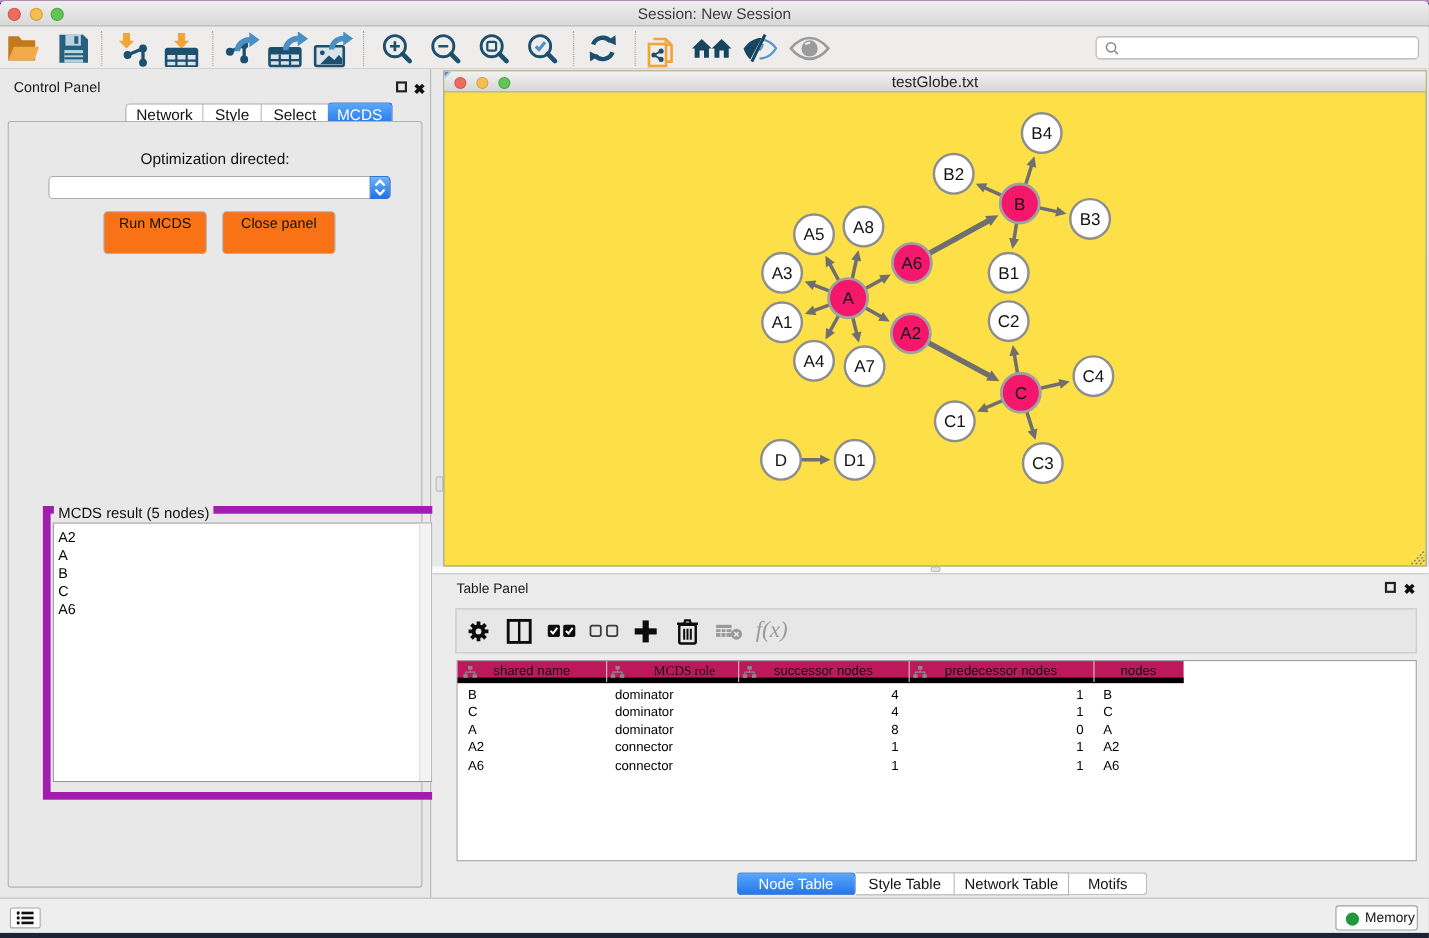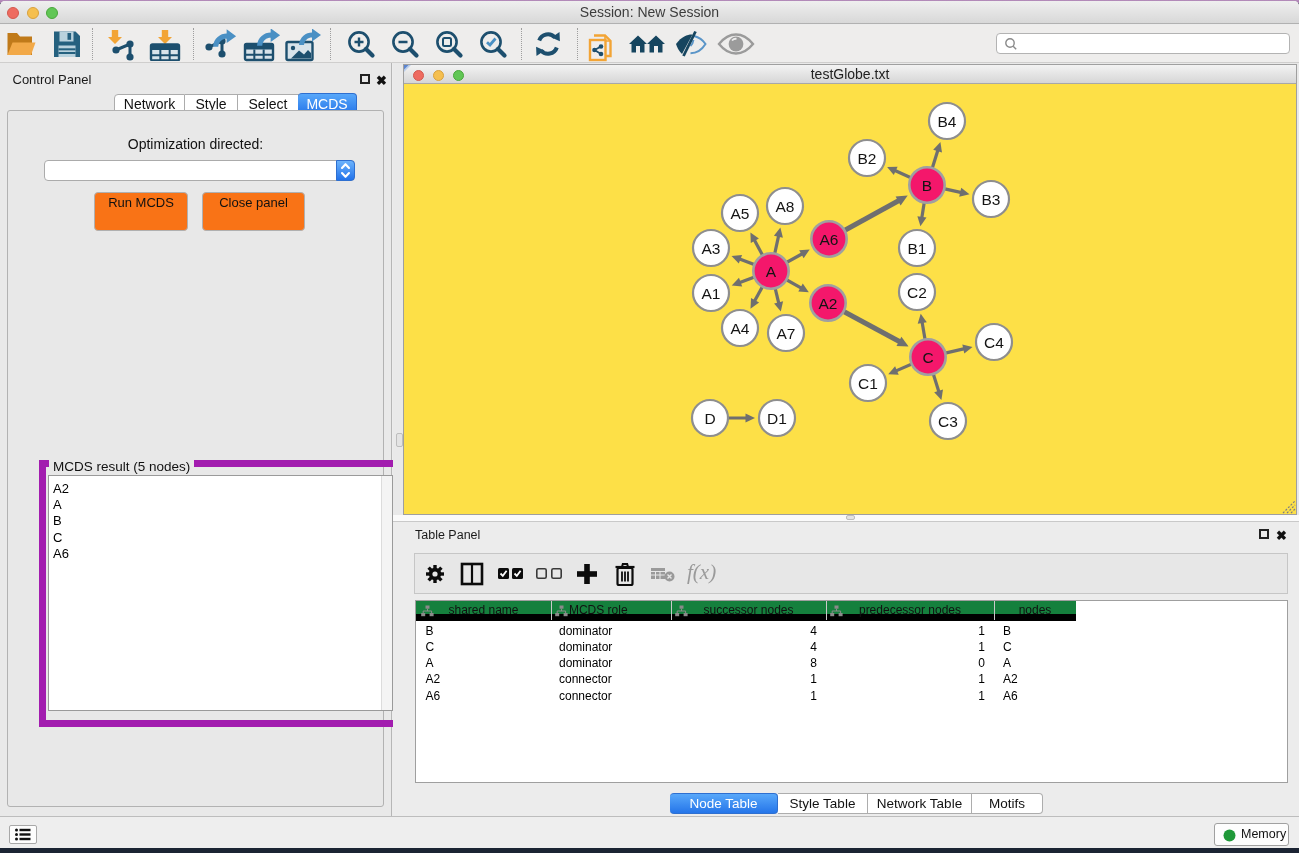--- a/index.html
+++ b/index.html
@@ -39,21 +39,21 @@
 
 .rarea { position:absolute; left:393px; top:62px; width:906px; height:753px; background:#e9e9e9; }
 
 .nwin { position:absolute; left:10px; top:1px; width:894px; height:451px; border:1px solid #9f9f9f; background:#fde047; }
 .nwin-title { position:absolute; left:0; top:0; width:100%; height:19px; background:linear-gradient(#f3f3f3,#d6d6d6); border-bottom:1px solid #a8a8a8; }
 .nwin-title .t { position:absolute; width:100%; text-align:center; font-size:14px; color:#222; line-height:19px; }
 
 .tpanel { position:absolute; left:0px; top:458px; width:906px; height:295px; background:#ececec; border-top:1px solid #c9c9c9; }
 .tp-toolbar { position:absolute; left:21px; top:31px; width:874px; height:41px; background:#e7e7e7; border:1px solid #c6c6c6; }
 .ttable { position:absolute; left:22px; top:78px; width:873px; height:183px; background:#fff; border:1px solid #9f9f9f; }
-.thead { position:absolute; left:0; top:0; width:660px; height:20px; background:#15803d; border-bottom:7px solid #000000; }
+.thead { position:absolute; left:0; top:0; width:660px; height:20px; background:#be185d; border-bottom:5px solid #000000; }
 .hsep { position:absolute; top:0; height:19px; width:0; border-left:1px solid #c9c9c9; }
 .hlab { position:absolute; top:0; line-height:19px; font-size:12px; color:#111; text-align:center; }
 .trow { position:absolute; font-size:12px; color:#000; line-height:16.3px; }
 .btabs { position:absolute; top:271px; left:277px; height:21px; display:flex; }
 .btab { height:21px; line-height:20px; font-size:13.5px; color:#111; text-align:center; background:#fff; border:1px solid #adadad; border-left:none; }
 .btab.last { border-radius:0 4px 4px 0; }
 .btab.sel { background:linear-gradient(#58a8fa,#2575e9); color:#fff; border-color:#2e6fd0; border-radius:4px; }
 
 .statusbar { position:absolute; left:0; top:815px; width:1299px; height:32px; background:#eeeeee; border-top:1px solid #bdbdbd; }
 .hambtn { position:absolute; left:9px; top:8px; width:28px; height:19px; background:#fdfdfd; border:1px solid #a8a8a8; border-radius:2px; }
@@ -401,21 +401,21 @@
         <div class="hlab" style="left:0.5px;width:134.0px;">shared name</div>
         <div class="hsep" style="left:134.5px;"></div>
         <svg style="position:absolute;left:138.5px;top:4px;" width="13" height="12" viewBox="0 0 13 12">
               <g fill="#8a8a8a">
                 <rect x="4.5" y="0.5" width="4" height="3.2"></rect>
                 <rect x="0.2" y="8" width="4" height="3.2"></rect>
                 <rect x="8.6" y="8" width="4" height="3.2"></rect>
                 <path d="M6.5 3.7 L6.5 6 M2.2 8 L2.2 6 L10.6 6 L10.6 8" stroke="#8a8a8a" stroke-width="1" fill="none"></path>
               </g>
             </svg>
-        <div class="hlab" style="left:122px;width:120.5px;">MCDS role</div>
+        <div class="hlab" style="left:146px;width:120.5px;font-family:Liberation Serif, serif;">MCDS role</div>
         <div class="hsep" style="left:255px;"></div>
         <svg style="position:absolute;left:259px;top:4px;" width="13" height="12" viewBox="0 0 13 12">
               <g fill="#8a8a8a">
                 <rect x="4.5" y="0.5" width="4" height="3.2"></rect>
                 <rect x="0.2" y="8" width="4" height="3.2"></rect>
                 <rect x="8.6" y="8" width="4" height="3.2"></rect>
                 <path d="M6.5 3.7 L6.5 6 M2.2 8 L2.2 6 L10.6 6 L10.6 8" stroke="#8a8a8a" stroke-width="1" fill="none"></path>
               </g>
             </svg>
         <div class="hlab" style="left:255px;width:155px;">successor nodes</div>

